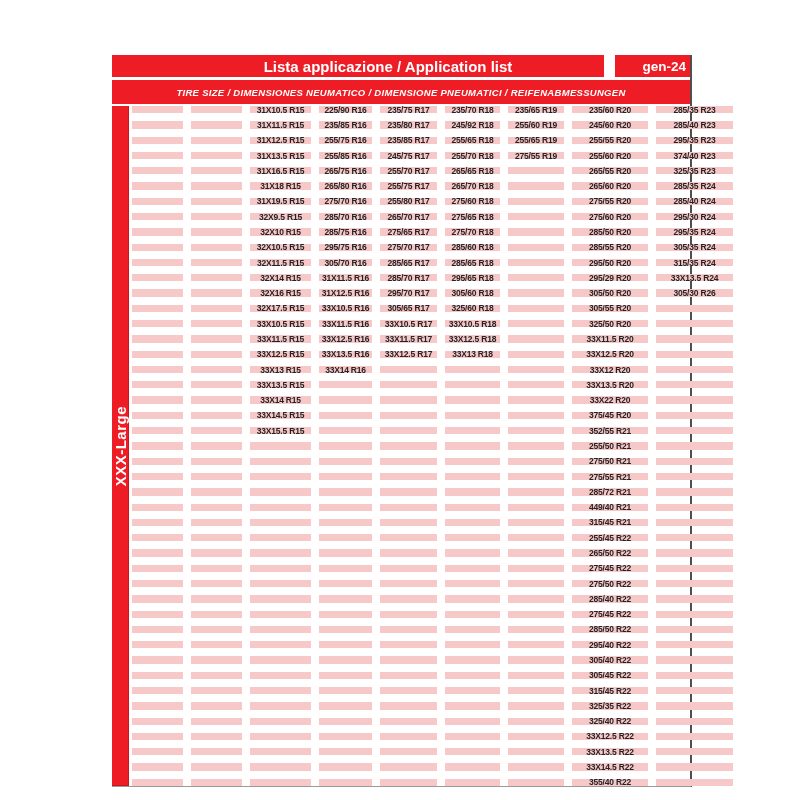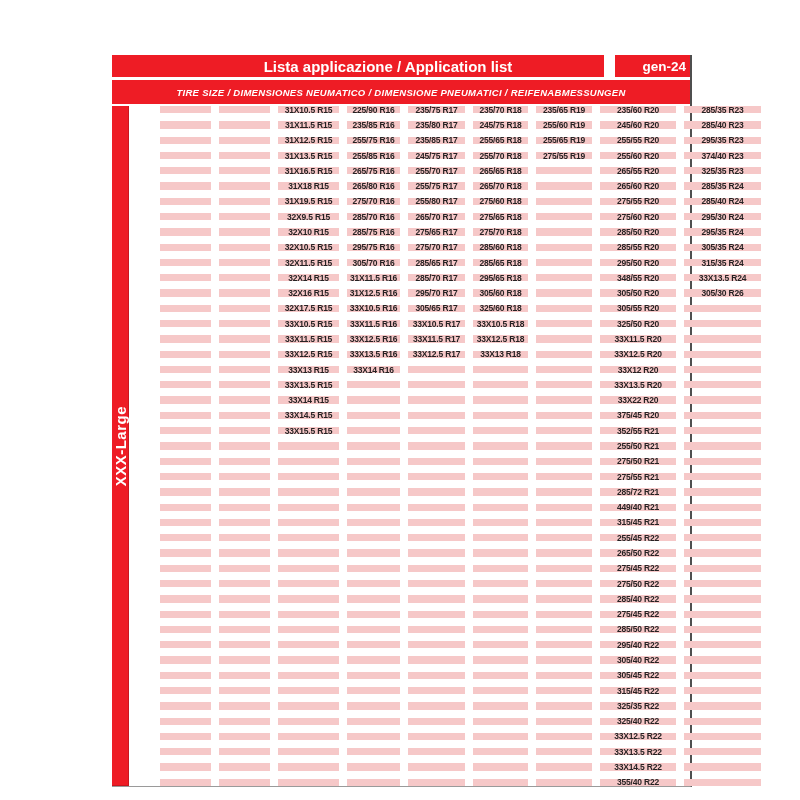--- a/index.html
+++ b/index.html
@@ -87,21 +87,20 @@
     letter-spacing: 0.5px;
     white-space: nowrap;
   }
   .grid {
     flex: 1;
     display: grid;
     grid-template-columns: 51px 51px 61px 53px 57px 55px 56px 76px 77px;
     grid-template-rows: repeat(45, 1fr);
     gap: 8px;
     height: 680px;
-    margin-left: 28px;
   }
   .cell {
     background: var(--pink);
     color: var(--ink);
     font-weight: bold;
     font-size: 8.5px;
     letter-spacing: -0.2px;
     display: flex;
     align-items: center;
     justify-content: center;
@@ -130,21 +129,21 @@
         <div class="cell">235/75 R17</div>
         <div class="cell">235/70 R18</div>
         <div class="cell">235/65 R19</div>
         <div class="cell">235/60 R20</div>
         <div class="cell">285/35 R23</div>
         <div class="cell"></div>
         <div class="cell"></div>
         <div class="cell">31X11.5 R15</div>
         <div class="cell">235/85 R16</div>
         <div class="cell">235/80 R17</div>
-        <div class="cell">245/75 R18</div>
+        <div class="cell">245/92 R18</div>
         <div class="cell">255/60 R19</div>
         <div class="cell">245/60 R20</div>
         <div class="cell">285/40 R23</div>
         <div class="cell"></div>
         <div class="cell"></div>
         <div class="cell">31X12.5 R15</div>
         <div class="cell">255/75 R16</div>
         <div class="cell">235/85 R17</div>
         <div class="cell">255/65 R18</div>
         <div class="cell">255/65 R19</div>
@@ -222,21 +221,21 @@
         <div class="cell"></div>
         <div class="cell">295/50 R20</div>
         <div class="cell">315/35 R24</div>
         <div class="cell"></div>
         <div class="cell"></div>
         <div class="cell">32X14 R15</div>
         <div class="cell">31X11.5 R16</div>
         <div class="cell">285/70 R17</div>
         <div class="cell">295/65 R18</div>
         <div class="cell"></div>
-        <div class="cell">348/55 R20</div>
+        <div class="cell">295/29 R20</div>
         <div class="cell">33X13.5 R24</div>
         <div class="cell"></div>
         <div class="cell"></div>
         <div class="cell">32X16 R15</div>
         <div class="cell">31X12.5 R16</div>
         <div class="cell">295/70 R17</div>
         <div class="cell">305/60 R18</div>
         <div class="cell"></div>
         <div class="cell">305/50 R20</div>
         <div class="cell">305/30 R26</div>

